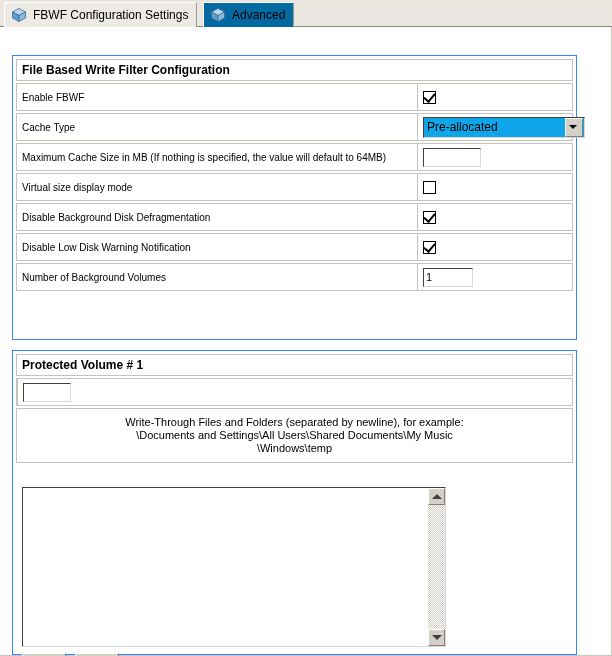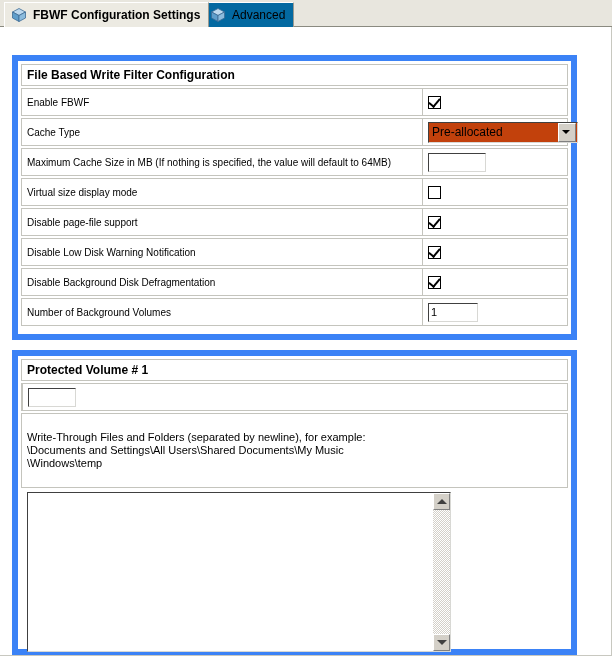--- a/index.html
+++ b/index.html
@@ -38,21 +38,20 @@
     color: #000;
     white-space: nowrap;
   }
   .tab.active {
     left: 4px;
     background: #eceae2;
     border-left: 1px solid #ffffff;
     border-top: 1px solid #ffffff;
     border-right: 1px solid #9a9a90;
     z-index: 2;
-    font-weight: bold;
   }
   .tab.inactive {
     left: 203px;
     background: #0369a1;
     border-left: 1px solid #ffffff;
     border-top: 1px solid #ffffff;
     border-right: 1px solid #9a9a90;
     z-index: 1;
   }
   .tab-icon {
@@ -71,21 +70,21 @@
     background: #ffffff;
     box-sizing: border-box;
     border-right: 1px solid #c8c8c0;
     border-bottom: 1px solid #c8c8c0;
   }
 
   
   .panel {
     position: absolute;
     box-sizing: border-box;
-    border: 6px solid #3b82f6;
+    border: 1px solid #3b82f6;
     background: #ffffff;
     padding: 3px;
   }
   .panel-main { left: 12px; top: 28px; width: 565px; height: 285px; }
   .panel-vol  { left: 12px; top: 313px; width: 565px; height: 305px; margin-top: 10px; }
 
   .grid-row {
     position: relative;
     box-sizing: border-box;
     border: 1px solid #c4c4bd;
@@ -128,23 +127,24 @@
   .split-b .cell-label { width: 314px; flex: 0 0 314px; }
   .split-b .cell-ctl   { flex: 1 1 auto; }
 
   
   .row-wide {
     position: relative;
     box-sizing: border-box;
     border: 1px solid #c4c4bd;
     background: #ffffff;
     margin-bottom: 2px;
-    padding: 17px 5px;
+    padding: 7px 5px;
     line-height: 13px;
     font-size: 11px;
+    text-align: center;
   }
 
   
   .checkbox {
     width: 13px; height: 13px;
     box-sizing: border-box;
     background: #ffffff;
     border: 1px solid #000000;
     position: relative;
     flex: 0 0 13px;
@@ -173,23 +173,23 @@
     line-height: 15px;
     outline: none;
   }
   .in-cache { width: 58px; }
   .in-numvol { width: 50px; }
   .in-volume { width: 48px; }
 
   .combo {
     position: relative;
     box-sizing: border-box;
-    width: 150px;
+    width: 162px;
     height: 21px;
-    background: #c2410c;
+    background: #0ea5e9;
     border-top: 1px solid #404040;
     border-left: 1px solid #404040;
     border-right: 1px solid #d8d8d4;
     border-bottom: 1px solid #d8d8d4;
     display: flex;
     align-items: center;
   }
   .combo-text {
     padding-left: 3px;
     font-size: 12px;
@@ -364,41 +364,33 @@
       </div>
     </div>
 
     <div class="grid-row data split-a">
       <div class="cell-label">Virtual size display mode</div>
       <div class="cell-ctl">
         <span class="checkbox"></span>
       </div>
     </div>
 
-    <div class="grid-row data split-a">
-      <div class="cell-label">Disable page-file support</div>
+
+
+    <div class="grid-row data split-a">
+      <div class="cell-label">Disable Background Disk Defragmentation</div>
       <div class="cell-ctl">
         <span class="checkbox">
             <span class="tick"></span>
           </span>
       </div>
     </div>
 
-
     <div class="grid-row data split-a">
       <div class="cell-label">Disable Low Disk Warning Notification</div>
-      <div class="cell-ctl">
-        <span class="checkbox">
-            <span class="tick"></span>
-          </span>
-      </div>
-    </div>
-
-    <div class="grid-row data split-a">
-      <div class="cell-label">Disable Background Disk Defragmentation</div>
       <div class="cell-ctl">
         <span class="checkbox">
             <span class="tick"></span>
           </span>
       </div>
     </div>
 
     <div class="grid-row data split-a">
       <div class="cell-label">Number of Background Volumes</div>
       <div class="cell-ctl">

